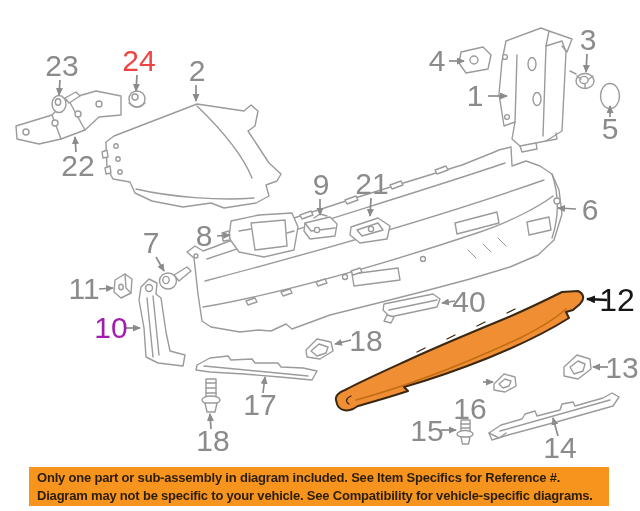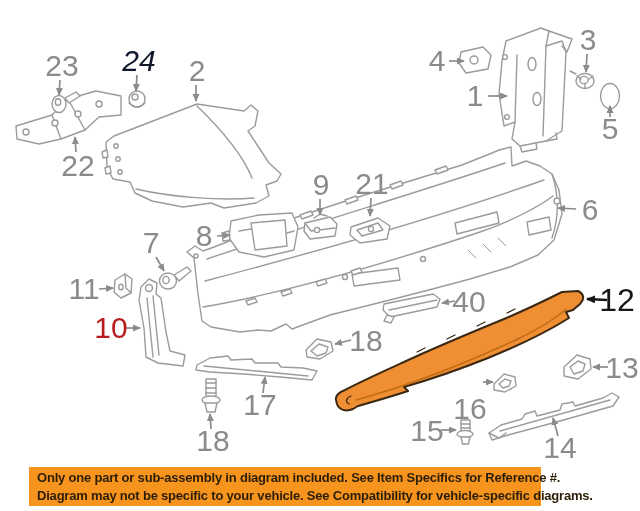--- a/index.html
+++ b/index.html
@@ -3,21 +3,21 @@
 <meta charset="utf-8">
 <style>
   html,body{margin:0;padding:0;background:#fff;}
   .stage{position:relative;width:640px;height:511px;background:#ffffff;overflow:hidden;
          font-family:"Liberation Sans",sans-serif;}
   svg.diagram{position:absolute;left:0;top:0;}
   .parts path,.parts ellipse,.parts circle,.parts line,.parts polyline{vector-effect:non-scaling-stroke;}
   .callout{position:absolute;transform:translate(-50%,-50%);font-size:30px;line-height:1;
            color:#8b8b8b;font-weight:400;white-space:nowrap;user-select:none;}
   .callout.hl{font-size:32px;font-weight:400;color:#161616;text-align:right;}
-  .banner{position:absolute;left:29px;top:467px;width:512px;height:39px;box-sizing:border-box;
+  .banner{position:absolute;left:29px;top:467px;width:580px;height:39px;box-sizing:border-box;
           padding:2px 4px 0 8px;background:#F7941E;color:#2B1E06;font-weight:700;
           font-size:13px;line-height:18px;letter-spacing:-0.2px;white-space:nowrap;}
   .banner div{white-space:nowrap;}
 </style>
 </head>
 <body>
 
 <div class="stage">
 
   <svg class="diagram" width="640" height="511" viewBox="0 0 640 511">
@@ -233,35 +233,35 @@
   <div id="callout-layer">
       <div class="callout" style="left: 475px; top: 96px; color: rgb(139, 139, 139);">1</div>
       <div class="callout" style="left: 197px; top: 71px; color: rgb(139, 139, 139);">2</div>
       <div class="callout" style="left: 588px; top: 40px; color: rgb(139, 139, 139);">3</div>
       <div class="callout" style="left: 437px; top: 61px; color: rgb(139, 139, 139);">4</div>
       <div class="callout" style="left: 610px; top: 129px; color: rgb(139, 139, 139);">5</div>
       <div class="callout" style="left: 590px; top: 210px; color: rgb(139, 139, 139);">6</div>
       <div class="callout" style="left: 151px; top: 243px; color: rgb(139, 139, 139);">7</div>
       <div class="callout" style="left: 204px; top: 236px; color: rgb(139, 139, 139);">8</div>
       <div class="callout" style="left: 321px; top: 185px; color: rgb(139, 139, 139);">9</div>
-      <div class="callout" style="left: 111px; top: 328px; color: #b91c1c;">10</div>
+      <div class="callout" style="left: 111px; top: 328px; color: #a21caf;">10</div>
       <div class="callout" style="left: 84px; top: 289px; color: rgb(139, 139, 139);">11</div>
       <div class="callout hl" style="left: 617px; top: 300px; color: rgb(22, 22, 22);">12</div>
       <div class="callout" style="left: 622px; top: 368px; color: rgb(139, 139, 139);">13</div>
       <div class="callout" style="left: 560px; top: 448px; color: rgb(139, 139, 139);">14</div>
       <div class="callout" style="left: 427px; top: 431px; color: rgb(139, 139, 139);">15</div>
       <div class="callout" style="left: 470px; top: 382px; color: rgb(139, 139, 139); margin-top: 27px;">16</div>
       <div class="callout" style="left: 260px; top: 405px; color: rgb(139, 139, 139);">17</div>
       <div class="callout" style="left: 213px; top: 441px; color: rgb(139, 139, 139);">18</div>
       <div class="callout" style="left: 366px; top: 341px; color: rgb(139, 139, 139);">18</div>
       <div class="callout" style="left: 469px; top: 302px; color: rgb(139, 139, 139);">40</div>
       <div class="callout" style="left: 372px; top: 184px; color: rgb(139, 139, 139);">21</div>
       <div class="callout" style="left: 78px; top: 166px; color: rgb(139, 139, 139);">22</div>
       <div class="callout" style="left: 62px; top: 66px; color: rgb(139, 139, 139);">23</div>
-      <div class="callout" style="left: 139px; top: 61px; color: #0f172a; font-style: italic;">24</div>
+      <div class="callout" style="left: 139px; top: 61px; color: #ef4444;">24</div>
     </div>
 
   <div class="banner" style="background: rgb(247, 148, 30); color: rgb(43, 30, 6);">
     <div>Only one part or sub-assembly in diagram included. See Item Specifics for Reference #.</div>
     <div>Diagram may not be specific to your vehicle. See Compatibility for vehicle-specific diagrams.</div>
   </div>
 
 </div>
 
 </body></html>

